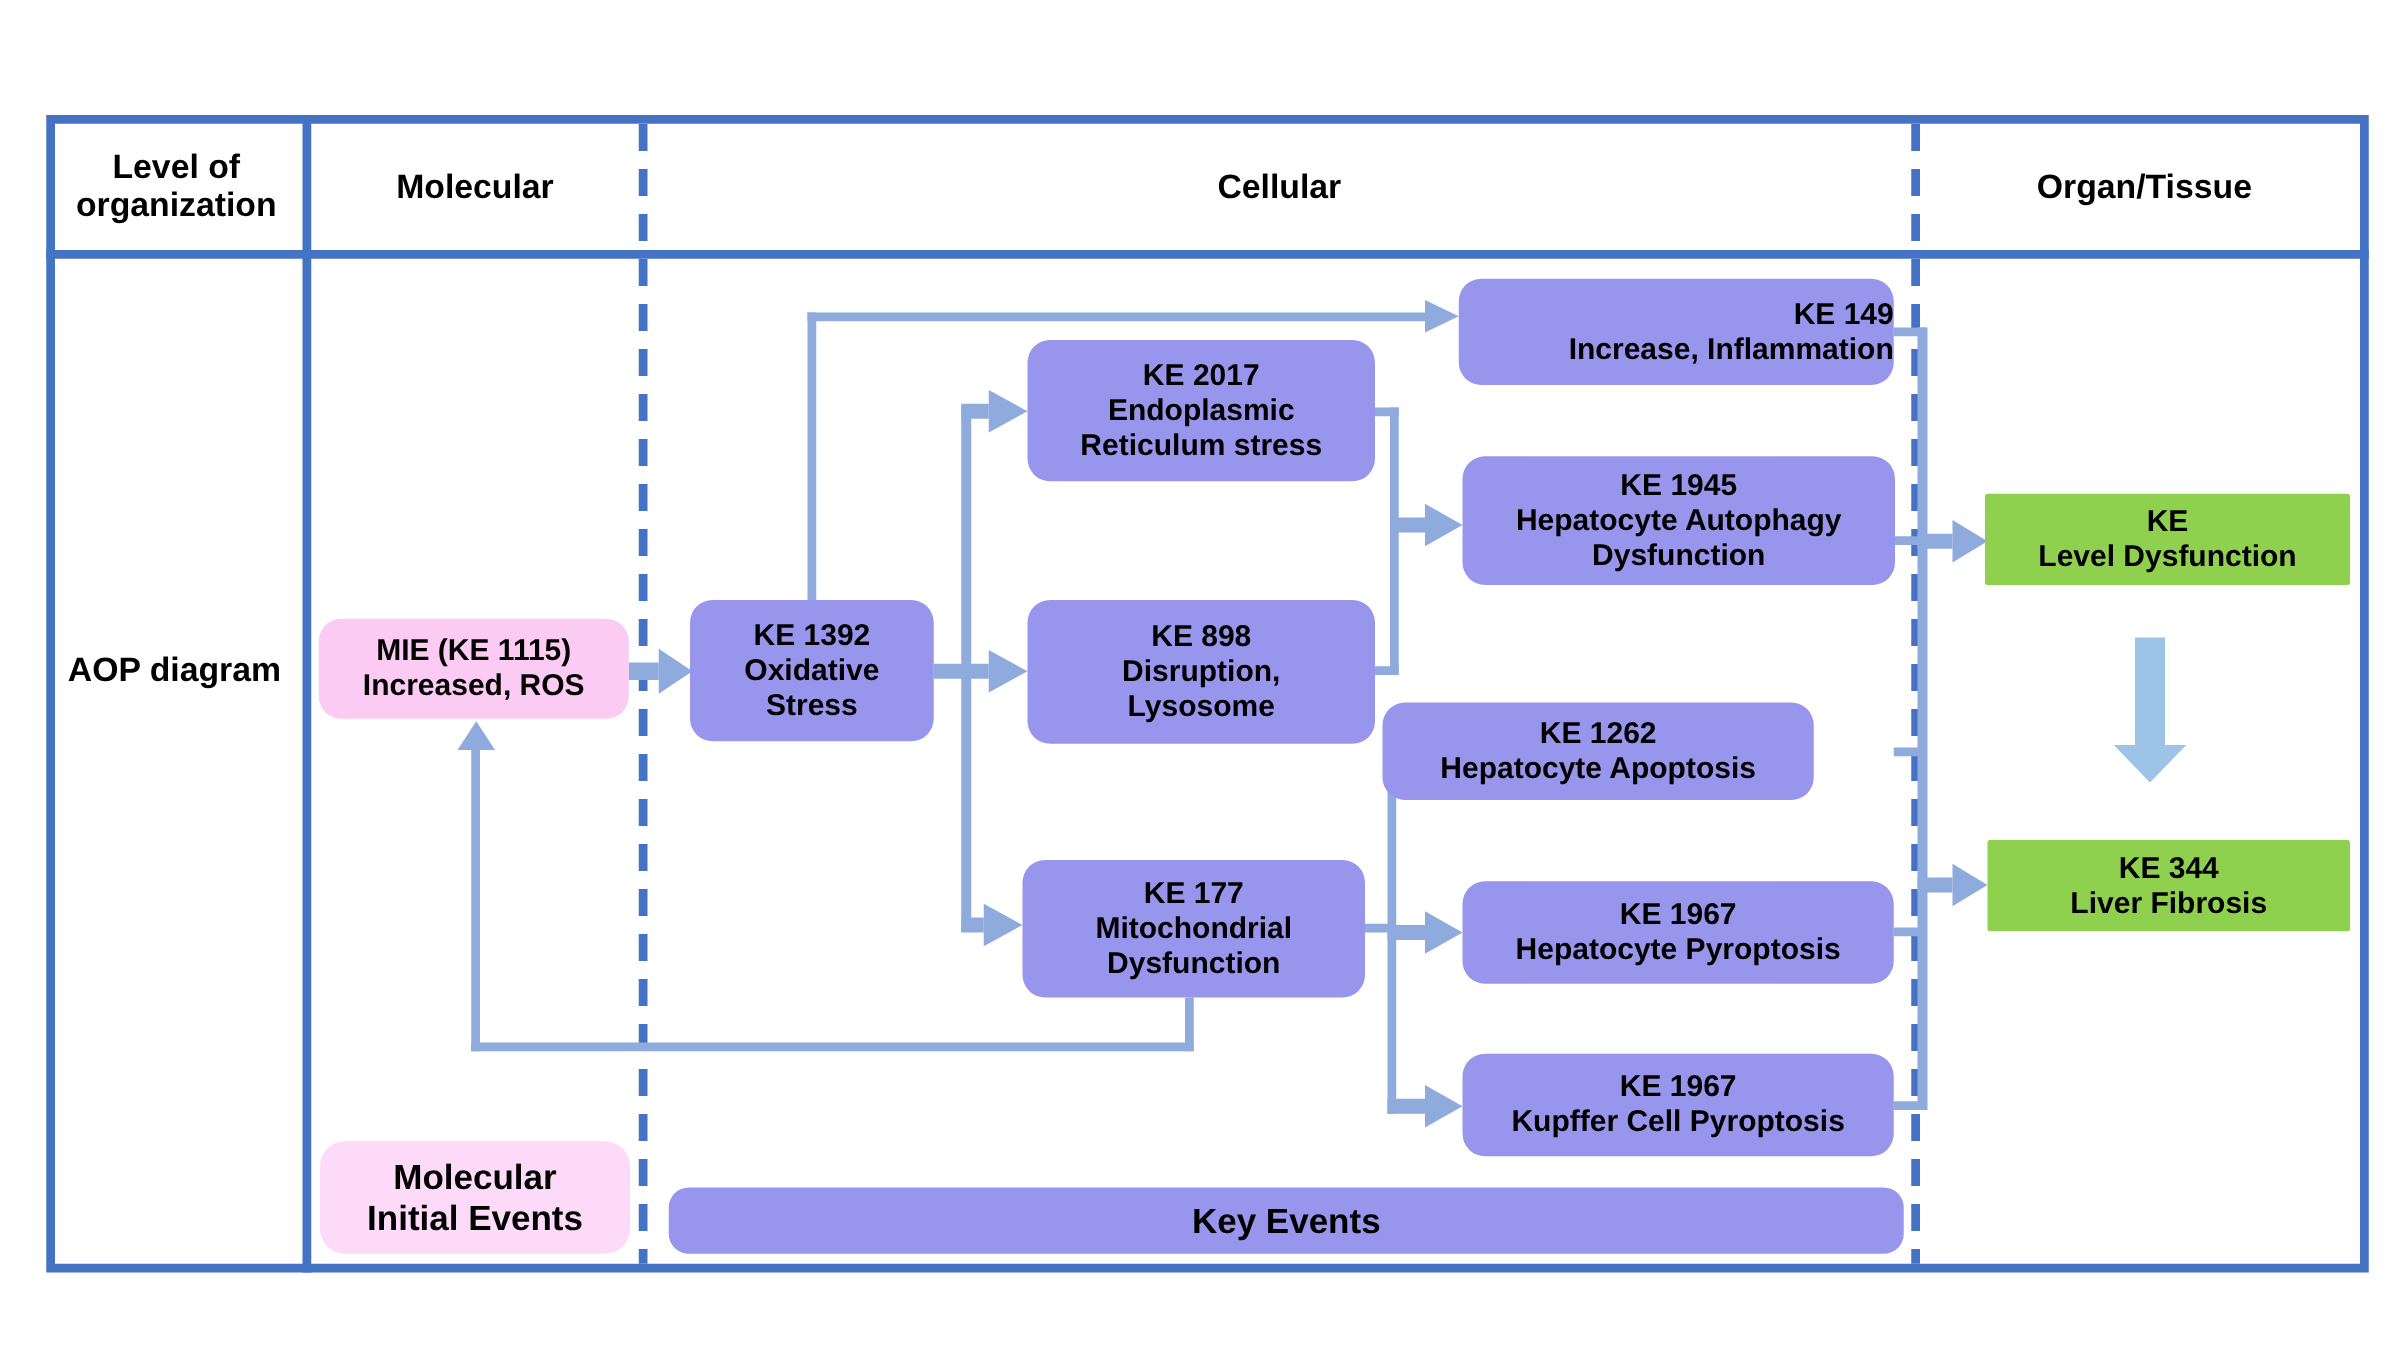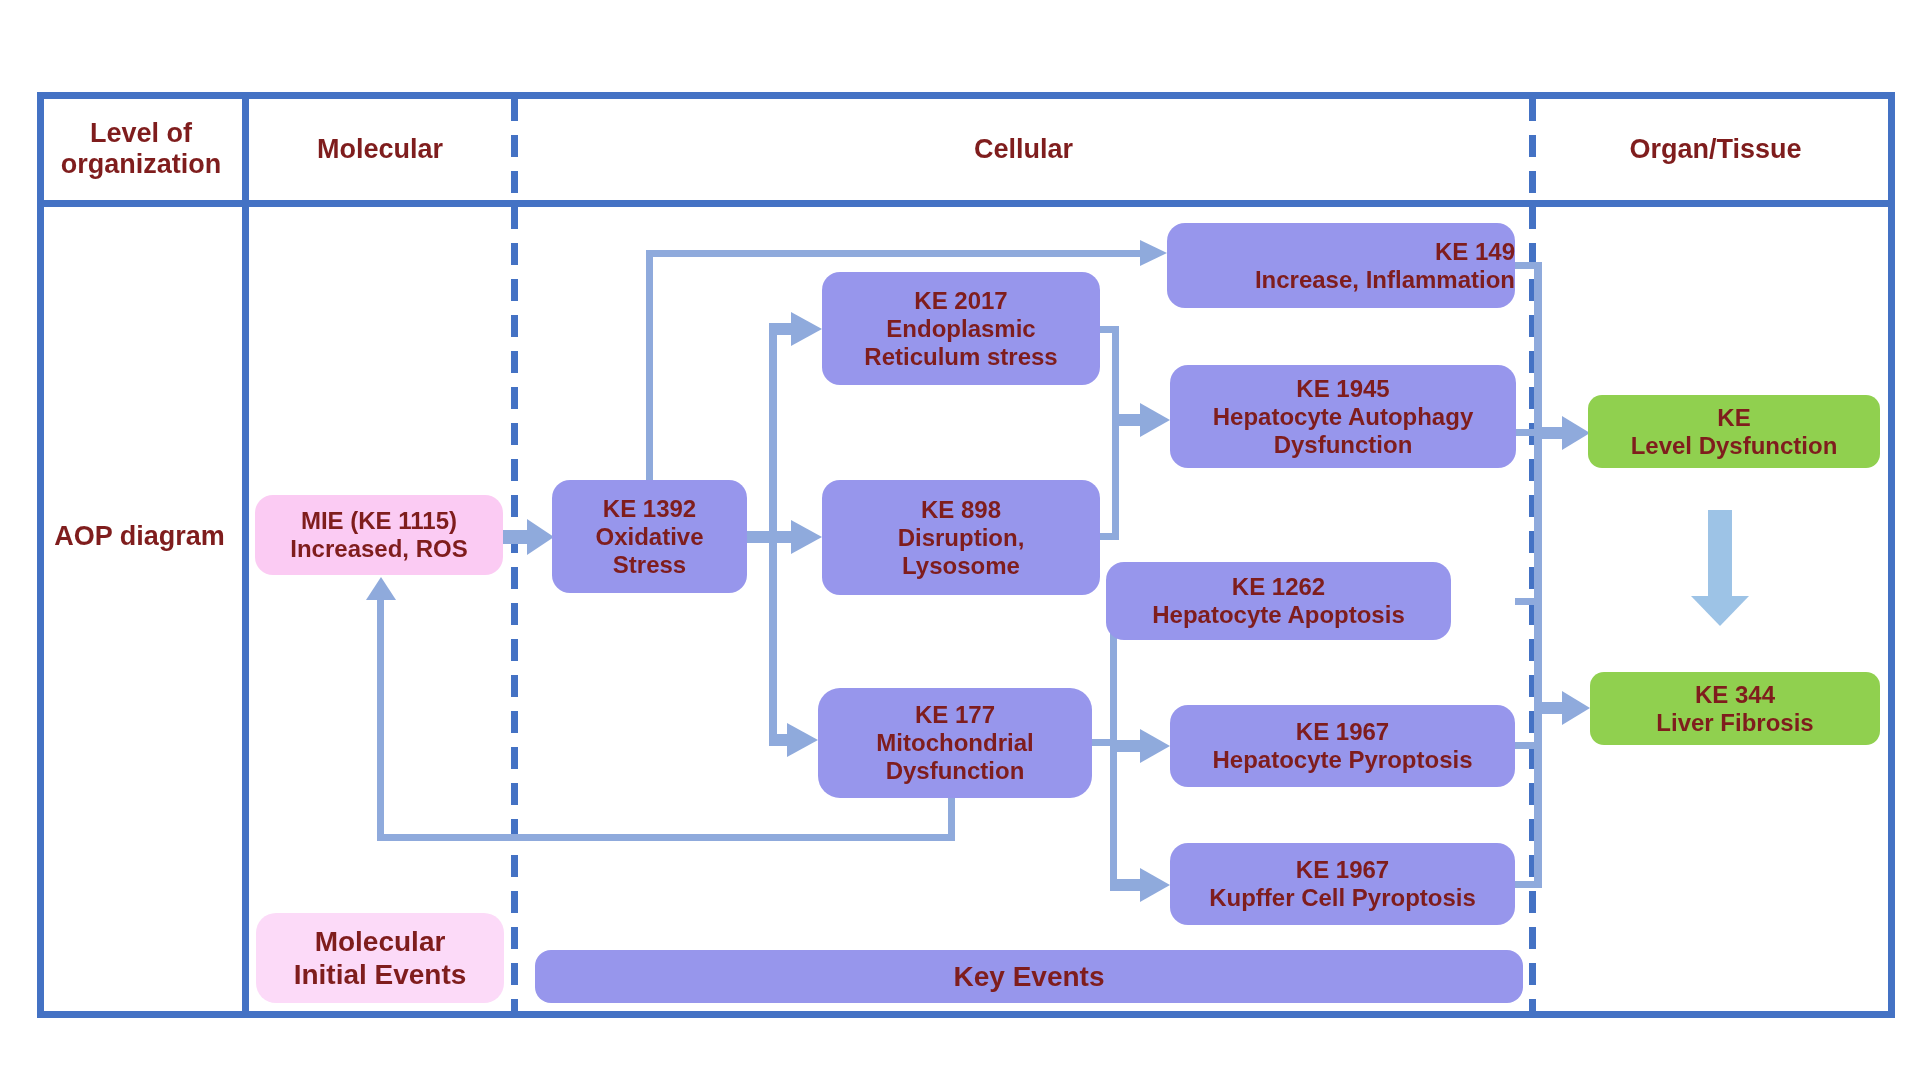--- a/index.html
+++ b/index.html
@@ -1,39 +1,39 @@
 <!DOCTYPE html>
 <html><head>
 <meta charset="utf-8">
 <style>
   html,body{margin:0;padding:0;background:#ffffff;}
   .canvas{
     position:relative;width:1920px;height:1080px;background:#ffffff;overflow:hidden;
-    font-family:"Liberation Sans", sans-serif;font-weight:bold;color:#7f1d1d;
+    font-family:"Liberation Sans", sans-serif;font-weight:bold;color:#000000;
   }
   .abs{position:absolute;}
   
   .frame{border:7px solid #4472C4;box-sizing:border-box;}
   .hline{background:#4472C4;height:7px;}
   .vline{background:#4472C4;width:7px;}
   .vdash{
     width:7px;
     background:repeating-linear-gradient(to bottom,#4472C4 0 22px,transparent 22px 36px);
   }
   
   .hdr{display:flex;align-items:center;justify-content:center;text-align:center;
        font-size:27px;line-height:31px;}
   .rowlabel{display:flex;align-items:center;justify-content:center;text-align:center;font-size:27px;}
   
   .node{display:flex;flex-direction:column;align-items:center;justify-content:center;
         text-align:center;border-radius:18px;font-size:24px;line-height:28px;box-sizing:border-box;}
   .purple{background:#9796EC;}
   .pink{background:#FBCBF3;}
   .pink2{background:#FCDAF8;}
-  .green{background:#90D04F;border-radius:14px;}
+  .green{background:#90D04F;border-radius:2px;}
   .bar{display:flex;align-items:center;justify-content:center;text-align:center;
        font-size:28px;box-sizing:border-box;}
   
   .con{background:#8FAADC;}
   .tri{width:0;height:0;}
 </style>
 </head>
 <body>
 
 <div class="canvas">
@@ -129,21 +129,21 @@
     <span>Endoplasmic</span>
     <span>Reticulum stress</span>
   </div>
 
   <div class="abs node purple" style="left:822px;top:480px;width:278px;height:115px;">
     <span>KE 898</span>
     <span>Disruption,</span>
     <span>Lysosome</span>
   </div>
 
-  <div class="abs node purple" style="left:818px;top:688px;width:274px;height:110px;border-radius:22px;">
+  <div class="abs node purple" style="left:818px;top:688px;width:274px;height:110px;">
     <span>KE 177</span>
     <span>Mitochondrial</span>
     <span>Dysfunction</span>
   </div>
 
   <div class="abs node purple" style="left:1167px;top:223px;width:348px;height:85px;align-items:flex-end;">
     <span>KE 149</span>
     <span>Increase, Inflammation</span>
   </div>
 

